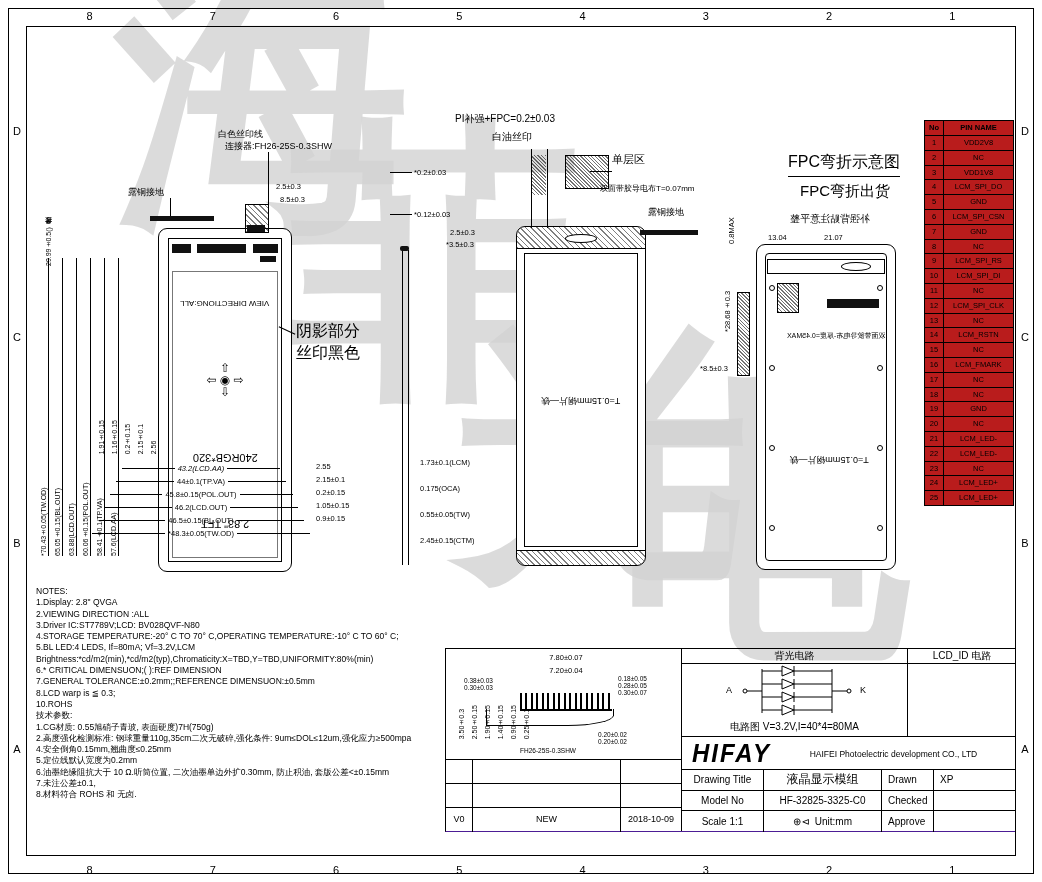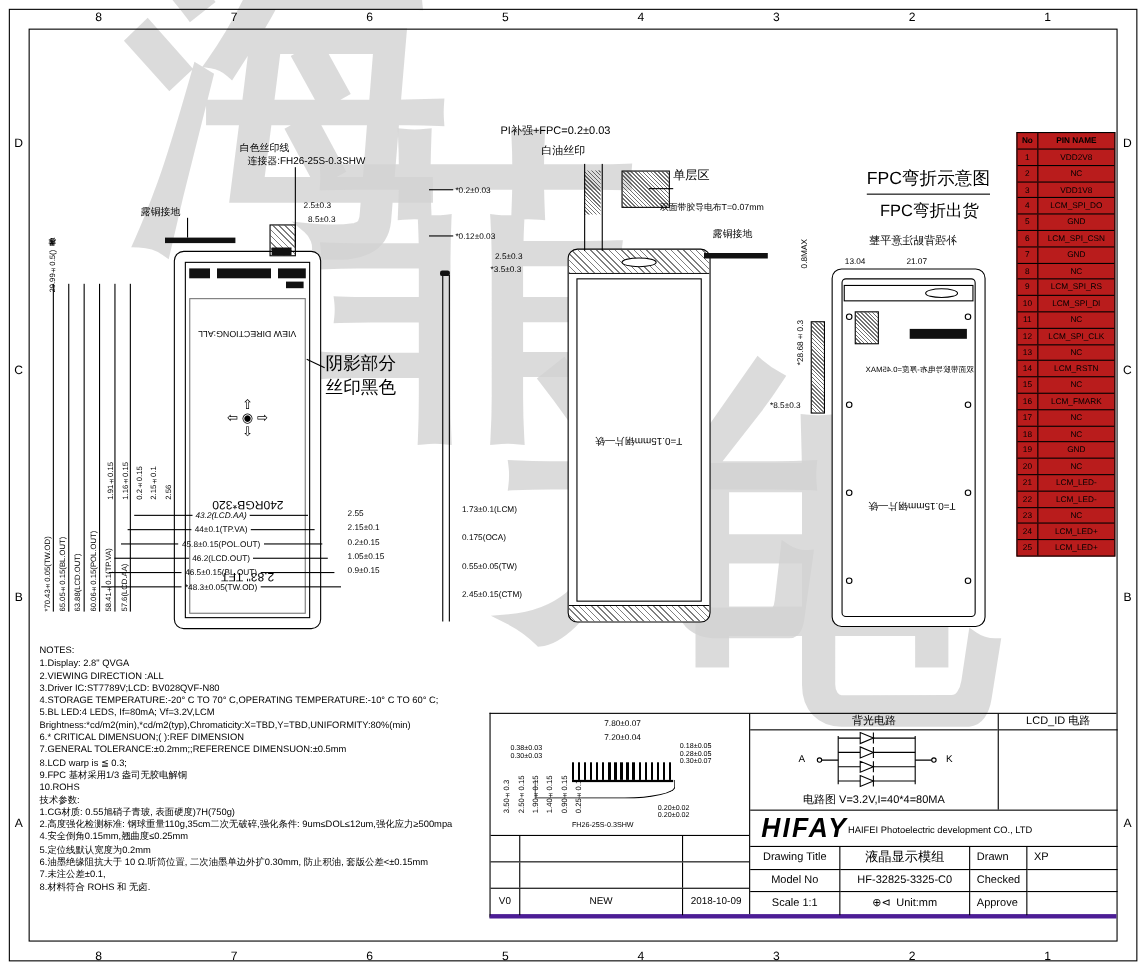--- a/index.html
+++ b/index.html
@@ -56,36 +56,36 @@
   #pin-table .hdr .h-no{width:18px;text-align:center;border-right:1px solid #000;}
   #pin-table .hdr .h-name{flex:1;text-align:center;}
   .pin-rows .item{display:flex;height:13.8px;line-height:13.8px;border-bottom:1px solid #000;}
   .pin-rows .item:last-child{border-bottom:none;}
   .pin-rows .f-no{width:18px;text-align:center;border-right:1px solid #000;}
   .pin-rows .f-name{flex:1;text-align:center;overflow:hidden;}
   
   #notes{position:absolute;left:36px;top:586px;width:600px;font-size:8.5px;line-height:11.3px;}
   #notes .item{white-space:nowrap;}
   
-  #bottom-block{position:absolute;left:445px;top:648px;width:569px;height:182px;border-left:1px solid #000;border-top:1px solid #000;border-bottom:4px solid #4c1d95;background:transparent;}
+  #bottom-block{position:absolute;left:445px;top:648px;width:569px;height:182px;border-left:1px solid #000;border-top:1px solid #000;border-bottom:1px solid #4c1d95;background:transparent;}
   .rev-rows{position:absolute;left:0;top:110px;width:235px;height:72px;border-top:1px solid #000;}
   .rev-row{display:flex;height:24px;border-bottom:1px solid #000;box-sizing:border-box;}
   .rev-row:last-child{border-bottom:none;}
   .rev-row .c1{width:26px;border-right:1px solid #000;text-align:center;font-size:9px;line-height:23px;}
   .rev-row .c2{flex:1;border-right:1px solid #000;text-align:center;font-size:9px;line-height:23px;}
   .rev-row .c3{width:60px;text-align:center;font-size:9px;line-height:23px;}
   .tb-right{position:absolute;left:235px;top:0;width:334px;height:182px;border-left:1px solid #000;}
   .circ-band{position:absolute;left:0;top:0;width:334px;height:87px;display:flex;}
   .circ-left{width:225px;border-right:1px solid #000;position:relative;}
   .circ-right{flex:1;position:relative;}
   .circ-hdr{border-bottom:1px solid #000;text-align:center;font-size:10px;height:14px;line-height:14px;}
   .circ-cap{position:absolute;left:0;right:0;bottom:2px;text-align:center;font-size:10px;white-space:nowrap;}
   .logo-band{position:absolute;left:0;top:87px;width:334px;height:33px;border-top:1px solid #000;display:flex;align-items:center;}
   .logo{font-weight:900;font-size:24px;letter-spacing:2px;padding-left:10px;transform:scaleY(1.05);font-style:italic;}
-  .company{flex:1;text-align:left;font-size:8.5px;white-space:nowrap;}
+  .company{flex:1;text-align:center;font-size:8.5px;white-space:nowrap;}
   .tb-rows{position:absolute;left:0;top:120px;width:334px;height:62px;border-top:1px solid #000;display:grid;grid-template-columns:82px 118px 52px 82px;grid-auto-rows:20.6px;}
   .tb-cell{border-right:1px solid #000;border-bottom:1px solid #000;display:flex;align-items:center;justify-content:center;font-size:10px;white-space:nowrap;overflow:hidden;}
   .tb-cell.last{border-right:none;}
   .tb-cell.bot{border-bottom:none;}
   .tb-cell.left{justify-content:flex-start;padding-left:6px;}
   
   #conn-detail{position:absolute;left:0;top:0;width:235px;height:110px;}
   .comb{position:absolute;left:74px;top:44px;width:92px;height:16px;background:repeating-linear-gradient(90deg,#000 0 2px,transparent 2px 5.5px);border-bottom:2px solid #000;}
   .comb-body{position:absolute;left:40px;top:60px;width:126px;height:16px;border:1px solid #000;border-top:none;border-radius:0 0 40%/12px 40%;}
   .small{font-size:6.5px;white-space:nowrap;}
@@ -377,21 +377,20 @@
       <div class="item">NOTES:</div>
       <div class="item">1.Display:  2.8" QVGA</div>
       <div class="item">2.VIEWING DIRECTION :ALL</div>
       <div class="item">3.Driver IC:ST7789V;LCD: BV028QVF-N80</div>
       <div class="item">4.STORAGE TEMPERATURE:-20° C TO 70° C,OPERATING TEMPERATURE:-10° C TO 60° C;</div>
       <div class="item">5.BL LED:4 LEDS, If=80mA; Vf=3.2V,LCM</div>
       <div class="item">Brightness:*cd/m2(min),*cd/m2(typ),Chromaticity:X=TBD,Y=TBD,UNIFORMITY:80%(min)</div>
       <div class="item">6.* CRITICAL DIMENSUON;( ):REF DIMENSION</div>
       <div class="item">7.GENERAL TOLERANCE:±0.2mm;;REFERENCE DIMENSUON:±0.5mm</div>
       <div class="item">8.LCD warp is ≦ 0.3;</div>
-      <div class="item">9.FPC 基材采用1/3 盎司无胶电解铜</div>
       <div class="item">10.ROHS</div>
       <div class="item">技术参数:</div>
       <div class="item">1.CG材质: 0.55旭硝子青玻, 表面硬度)7H(750g)</div>
       <div class="item">2.高度强化检测标准: 钢球重量110g,35cm二次无破碎,强化条件: 9um≤DOL≤12um,强化应力≥500mpa</div>
       <div class="item">4.安全倒角0.15mm,翘曲度≤0.25mm</div>
       <div class="item">5.定位线默认宽度为0.2mm</div>
       <div class="item">6.油墨绝缘阻抗大于 10 Ω.听筒位置, 二次油墨单边外扩0.30mm, 防止积油, 套版公差&lt;±0.15mm</div>
       <div class="item">7.未注公差±0.1,</div>
       <div class="item">8.材料符合 ROHS 和 无卤.</div>
     </div>

